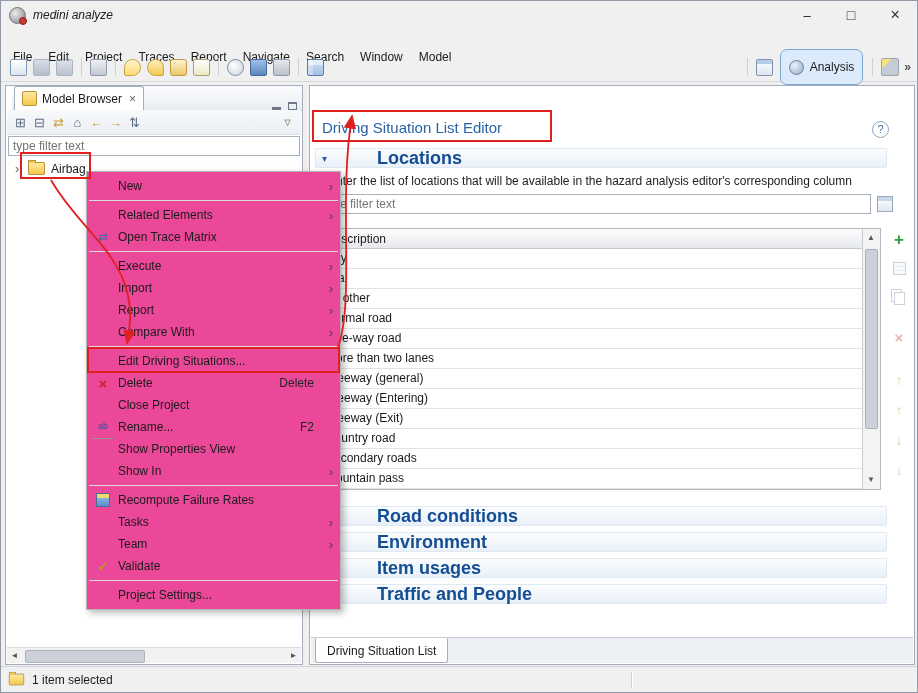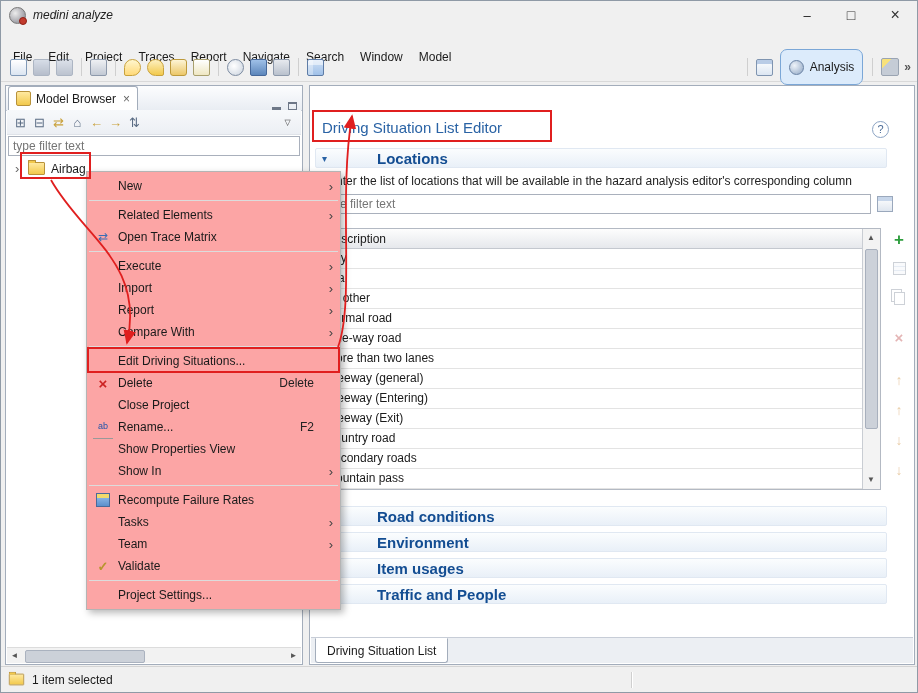--- a/index.html
+++ b/index.html
@@ -50,21 +50,21 @@
     background:#dcebfb;border:1px solid #7ba7d7;border-radius:7px;justify-content:center;}
   .i-gear{width:13px;height:13px;border-radius:50%;margin-right:6px;
     background:radial-gradient(circle at 35% 35%,#eef3f9,#8fa6c4);border:1px solid #6a82a4;}
   .i-wand{width:16px;height:16px;margin:0 3px;border:1px solid #9aa4b2;border-radius:2px;
     background:linear-gradient(135deg,#f8e27a 30%,#c5ccd6 30%);}
   .tb-overflow{color:#555;font-weight:bold;margin-left:2px;}
   .tb-overflow::after{content:"\00BB";}
 
   
   .panel{position:absolute;background:#ffffff;border:1px solid #a3adbb;box-sizing:border-box;}
-  .tabstrip{position:absolute;left:0;top:0;right:0;height:24px;
+  .tabstrip{position:absolute;left:6px;top:0;right:0;height:24px;
     background:linear-gradient(#fcfdfe,#e9edf3);border-bottom:1px solid #c7cdd7;
     display:flex;align-items:flex-end;}
   .tab{display:flex;align-items:center;height:23px;padding:0 7px;background:#fff;
     border:1px solid #a3adbb;border-bottom:none;border-radius:3px 3px 0 0;margin-left:2px;white-space:nowrap;}
   .tab-ico{width:13px;height:13px;margin-right:5px;border-radius:2px;}
   .mb-ico{background:linear-gradient(#ffe9a0,#f2c94c);border:1px solid #b8923a;}
   .ed-ico{background:linear-gradient(#cfe0f5,#7fa3cf);border:1px solid #5e7ca6;}
   .tab-close{margin-left:7px;color:#666;}
   .tab-close::after{content:"\00D7";}
   .minmax{margin-left:auto;display:flex;align-items:center;padding-right:5px;gap:7px;}
@@ -102,21 +102,21 @@
 
   
   #editor-panel{left:308px;top:84px;width:606px;height:580px;}
   .ed-content{position:absolute;left:1px;right:1px;top:24px;bottom:26px;background:#fff;overflow:hidden;}
   .ed-title{position:absolute;left:11px;top:9px;font-size:15px;color:#2a63a5;}
   .help{position:absolute;right:24px;top:11px;width:15px;height:15px;border:1px solid #8ca4c4;border-radius:50%;
     color:#4a6a96;text-align:center;line-height:15px;font-size:11px;}
   .secbar{position:absolute;left:4px;width:572px;height:20px;box-sizing:border-box;
     background:linear-gradient(#fbfdfe,#e9f0f8);border:1px solid #e0e8f2;border-radius:2px;
     display:flex;align-items:center;}
-  .secbar b{color:#134d92;font-size:15px;padding-left:44px;}
+  .secbar b{color:#134d92;font-size:18px;padding-left:44px;}
   .tw{color:#2a63a5;font-size:10px;margin:0 6px;}
   .tw-open::after{content:"\25BE";}
   .tw-closed::after{content:"\25B8";}
   .desc{position:absolute;left:17px;top:64px;color:#222;}
   .ed-filter{position:absolute;left:8px;top:84px;width:552px;height:20px;border:1px solid #a9b0bc;
     font:12px "Liberation Sans",sans-serif;padding:0 4px;box-sizing:border-box;color:#333;background:#fff;}
   .filter-ico{position:absolute;left:566px;top:86px;width:16px;height:16px;border:1px solid #9aa8bc;
     background:linear-gradient(#ffffff,#dfe6ef);box-shadow:inset 0 4px 0 #c7d6ea;box-sizing:border-box;}
   .loc-table{position:absolute;left:8px;top:118px;width:562px;height:262px;border:1px solid #b3b9c3;box-sizing:border-box;background:#fff;}
   .thead{height:20px;background:linear-gradient(#fdfdfd,#e6e8ec);border-bottom:1px solid #c4c8cf;
@@ -141,21 +141,21 @@
   .btab{margin-left:4px;height:23px;display:flex;align-items:center;padding:0 11px;background:#fff;
     border:1px solid #a3adbb;border-top:1px solid #fff;border-radius:0 0 3px 3px;}
 
   
   .statusbar{position:absolute;left:0;right:0;bottom:0;height:25px;background:#f0f0f0;border-top:1px solid #d4d4d4;
     display:flex;align-items:center;padding-left:7px;}
   .statusbar .folder{transform:scale(.9);margin-right:7px;}
   .sb-sep{position:absolute;left:630px;top:5px;bottom:4px;width:1px;background:#cfcfcf;border-right:1px solid #ffffff;}
 
   
-  .cmenu{position:absolute;left:85px;top:170px;width:255px;background:#fca5a5;border:1px solid #b4b4b4;
+  .cmenu{position:absolute;left:85px;top:170px;width:255px;background:#ec4899;border:1px solid #b4b4b4;
     box-shadow:3px 3px 7px rgba(0,0,0,.28);padding:3px 0;z-index:50;box-sizing:border-box;}
   .mi{position:relative;height:22px;display:flex;align-items:center;padding-left:31px;padding-right:10px;box-sizing:border-box;}
   .mi-icon{position:absolute;left:6px;width:20px;display:flex;align-items:center;justify-content:center;height:22px;}
   .mi-short{margin-left:auto;padding-right:16px;color:#222;}
   .mi-arrow{position:absolute;right:7px;color:#444;font-size:13px;}
   .mi-arrow::after{content:"\203A";}
   .msep{height:1px;background:#dcdcdc;margin:3px 2px;}
   .ic-trace{color:#3a6db5;font-size:12px;} .ic-trace::after{content:"\21C4";}
   .ic-del{color:#cc2222;font-size:15px;font-weight:bold;} .ic-del::after{content:"\00D7";}
   .ic-ren{font-size:9px;color:#2255aa;border-bottom:1px solid #999;line-height:9px;} .ic-ren::after{content:"ab";}

